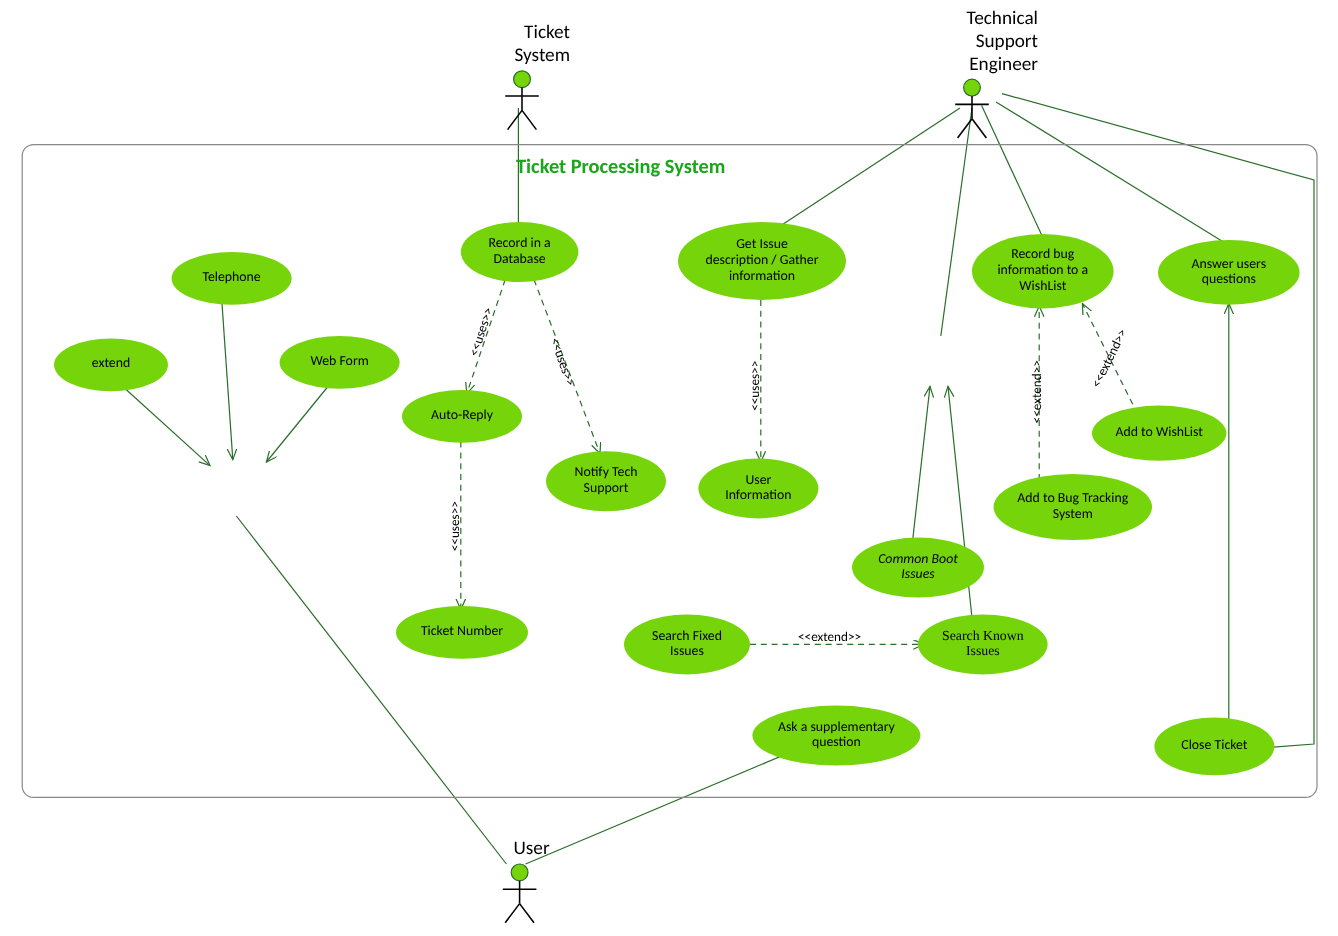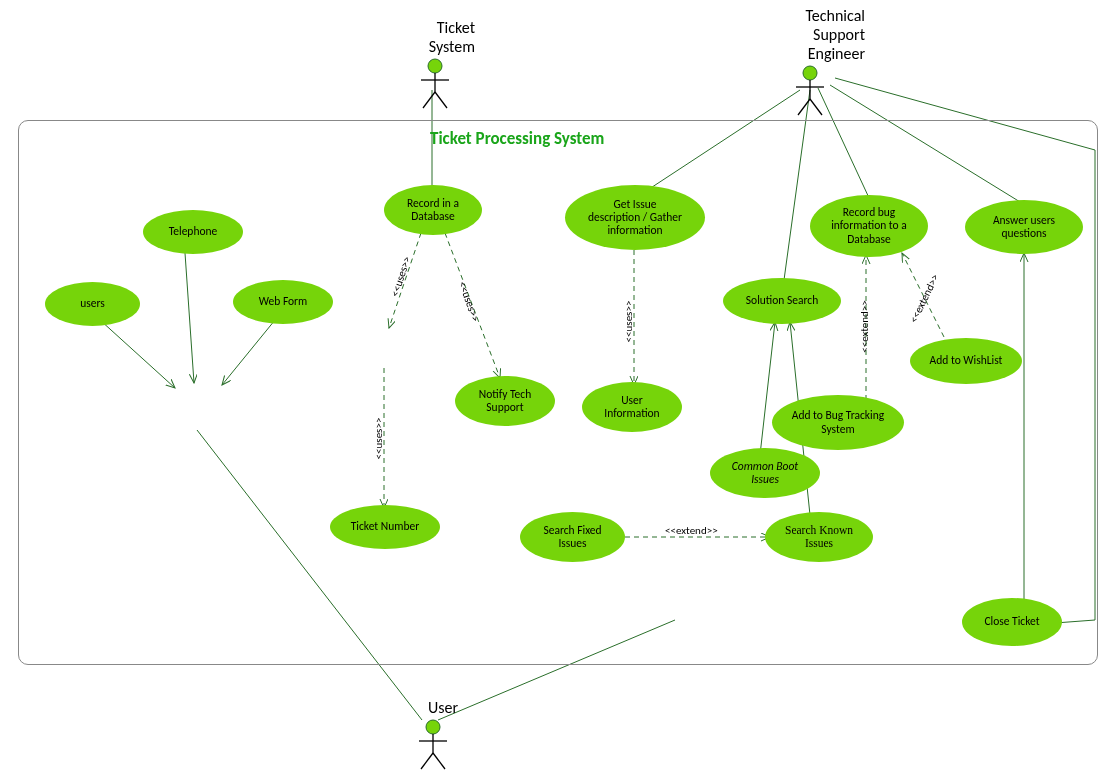--- a/index.html
+++ b/index.html
@@ -160,48 +160,50 @@
     <div class="label">User</div>
     <svg width="36" height="55" viewBox="0 0 36 55">
       <circle cx="18" cy="10" r="7" fill="#76d40a" stroke="#2a6e2a"></circle>
       <line x1="18" y1="17" x2="18" y2="36" stroke="#000" stroke-width="1.3"></line>
       <line x1="4" y1="24" x2="32" y2="24" stroke="#000" stroke-width="1.3"></line>
       <line x1="18" y1="36" x2="6" y2="52" stroke="#000" stroke-width="1.3"></line>
       <line x1="18" y1="36" x2="30" y2="52" stroke="#000" stroke-width="1.3"></line>
     </svg>
   </div>
 
-  <div class="usecase green" style="left:45px; top:282px; width:95px; height:44px;">users</div>
+  <div class="usecase green" style="left:45px; top:282px; width:95px; height:44px;">extend</div>
   <div class="usecase green" style="left:143px; top:210px; width:100px; height:44px;">Telephone</div>
   <div class="usecase green" style="left:233px; top:280px; width:100px; height:44px;">Web Form</div>
 
   <div class="usecase green" style="left:384px; top:185px; width:98px; height:50px; white-space:pre-line;">Record in a
 Database</div>
+  <div class="usecase green" style="left:335px; top:325px; width:100px; height:44px;">Auto-Reply</div>
   <div class="usecase green" style="left:330px; top:505px; width:110px; height:44px;">Ticket Number</div>
   <div class="usecase green" style="left:455px; top:376px; width:100px; height:50px; white-space:pre-line;">Notify Tech
 Support</div>
 
   <div class="usecase green" style="left:565px; top:185px; width:140px; height:65px; white-space:pre-line;">Get Issue
 description / Gather
 information</div>
   <div class="usecase green" style="left:582px; top:382px; width:100px; height:50px; white-space:pre-line;">User
 Information</div>
 
-  <div class="usecase green" style="left:723px; top:278px; width:118px; height:46px;">Solution Search</div>
   <div class="usecase green" style="left:710px; top:448px; width:110px; height:50px; white-space:pre-line;font-style:italic;">Common Boot
 Issues</div>
   <div class="usecase green" style="left:520px; top:512px; width:105px; height:50px; white-space:pre-line;">Search Fixed
 Issues</div>
   <div class="usecase green" style="left:765px; top:512px; width:108px; height:50px; white-space:pre-line;font-family:Liberation Serif, serif;">Search Known
 Issues</div>
+  <div class="usecase green" style="left:627px; top:588px; width:140px; height:50px; white-space:pre-line;">Ask a supplementary
+question</div>
 
   <div class="usecase green" style="left:810px; top:195px; width:118px; height:62px; white-space:pre-line;">Record bug
 information to a
-Database</div>
-  <div class="usecase green" style="left:772px; top:395px; width:132px; height:55px; white-space:pre-line;">Add to Bug Tracking
+WishList</div>
+  <div class="usecase green" style="left:828px; top:395px; width:132px; height:55px; white-space:pre-line;">Add to Bug Tracking
 System</div>
   <div class="usecase green" style="left:965px; top:200px; width:118px; height:54px; white-space:pre-line;">Answer users
 questions</div>
 
   <div class="usecase green" style="left:910px; top:338px; width:112px; height:46px;">Add to WishList</div>
   <div class="usecase green" style="left:962px; top:598px; width:100px; height:48px;">Close Ticket</div>
 
   <div class="conn-label rotated" style="left:380px; top:270px; transform:rotate(-72deg);">&lt;&lt;uses&gt;&gt;</div>
   <div class="conn-label rotated" style="left:448px; top:295px; transform:rotate(70deg);">&lt;&lt;uses&gt;&gt;</div>
   <div class="conn-label rotated" style="left:358px; top:432px; transform:rotate(-90deg);">&lt;&lt;uses&gt;&gt;</div>

